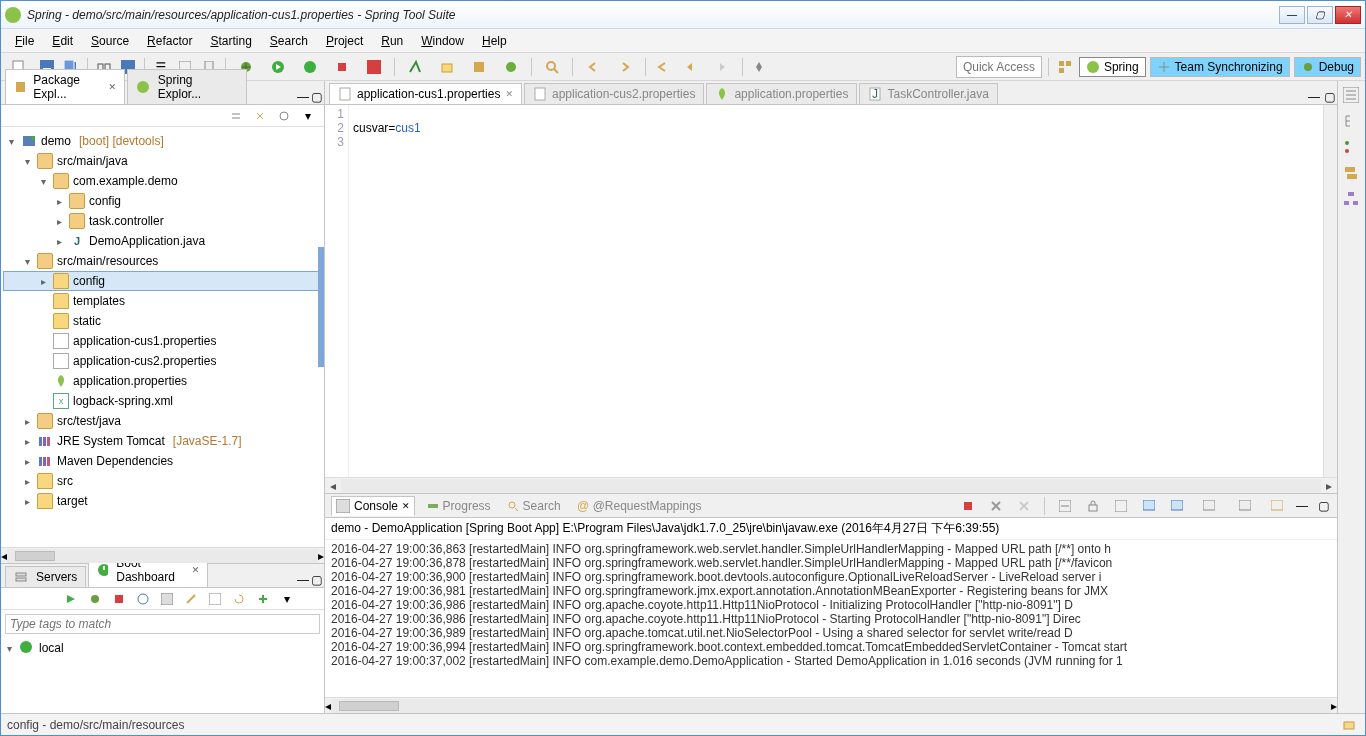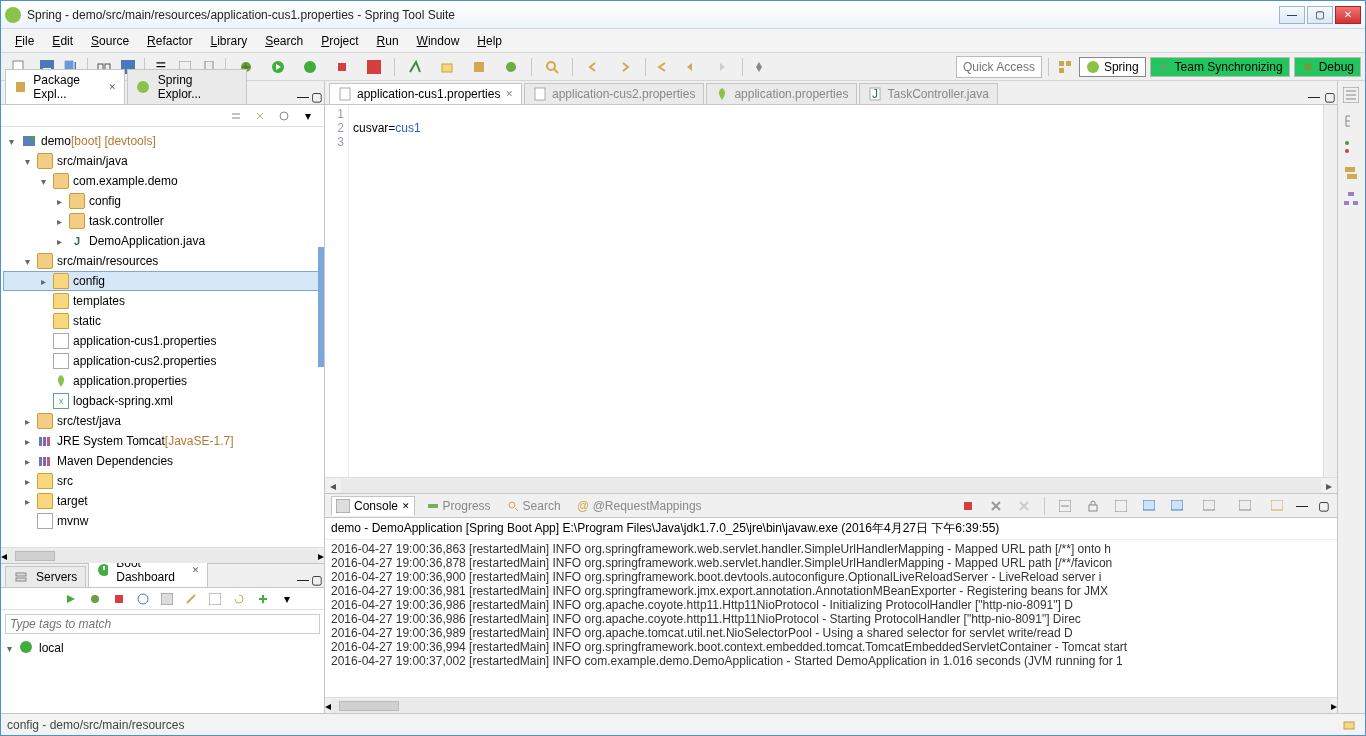--- a/index.html
+++ b/index.html
@@ -1,33 +1,33 @@
 <!DOCTYPE html>
 <html><head>
 <meta charset="utf-8">
 <style>
 * { box-sizing: border-box; margin: 0; padding: 0; font-family: "Segoe UI", Tahoma, sans-serif; font-size: 12px; }
 body { background: #fff; overflow: hidden; width: 1366px; height: 736px; }
 .window { border: 1px solid #4a8fd8; width: 1366px; height: 736px; display: flex; flex-direction: column; }
-.titlebar { background: linear-gradient(#fff,#eef4fb); height: 28px; display:flex; align-items:center; padding:0 4px; border-bottom:1px solid #c9d8ea;}
+.titlebar { background: linear-gradient(#fff,#eef4fb); height: 28px; display:flex; align-items:center; padding:0 4px; border-bottom:1px solid #c9d8ea;font-style:italic;}
 .titlebar .app-icon { width:16px; height:16px; background:#8bc34a; border-radius:50%; margin-right:6px;}
 .titlebar .title { flex:1; color:#222;}
 .win-controls { display:flex; gap:2px;}
 .win-btn { width:26px; height:18px; border:1px solid #9fb5cf; background:linear-gradient(#f7fbff,#dbe8f7); display:flex; align-items:center; justify-content:center; font-size:10px;}
 .win-btn.close { background:linear-gradient(#f07777,#d42f2f); color:#fff; border-color:#a22;}
 .menubar { height:24px; display:flex; align-items:center; padding:0 6px; gap:2px; border-bottom:1px solid #d6d6d6; background:#f4f4f4;}
 .menubar span { padding:2px 8px; cursor:default;}
 .menubar span:first-letter { text-decoration: underline; }
 .toolbar { height:28px; display:flex; align-items:center; padding:0 4px; gap:4px; border-bottom:1px solid #d6d6d6; background:#f0f0f0;}
 .tbtn { width:20px; height:20px; display:flex; align-items:center; justify-content:center; border:1px solid transparent;}
 .tbtn.drop { width:28px;}
 .sep { width:1px; height:18px; background:#c8c8c8; margin:0 2px;}
 .toolbar-spacer { flex:1;}
 .quick-access { border:1px solid #bbb; background:#fff; padding:3px 6px; color:#666; width:86px;}
-.persp-btn { border:1px solid #bbb; padding:2px 6px; display:flex; align-items:center; gap:4px; background:#22c55e;}
+.persp-btn { border:1px solid #bbb; padding:2px 6px; display:flex; align-items:center; gap:4px; background:#7dd3fc;}
 .persp-btn.active { background:#fff; border-color:#888;}
 .body-area { flex:1; display:flex; min-height:0;}
 .left-col { width:324px; border-right:1px solid #c5c5c5; display:flex; flex-direction:column; min-height:0;}
 .view-tabs { height:24px; display:flex; align-items:flex-end; background:#f0f0f0; border-bottom:1px solid #c5c5c5; padding-left:4px;}
 .vtab { padding:3px 8px; border:1px solid #c5c5c5; border-bottom:none; background:#eaeaea; display:flex; align-items:center; gap:8px; margin-right:2px; max-width:120px;}
 .vtab.active { background:#fff;}
 .vtab .vtab-close { font-size:9px; color:#666;}
 .view-toolbar { height:22px; display:flex; justify-content:flex-end; align-items:center; gap:4px; padding:0 6px; border-bottom:1px solid #e0e0e0;}
 .tree { flex:1; overflow:auto; padding:4px 2px; position:relative;}
 .tree-row { display:flex; align-items:center; height:20px; white-space:nowrap;}
@@ -36,21 +36,21 @@
 .tree-row.l2 { padding-left:38px;}
 .tree-row.l3 { padding-left:54px;}
 .twisty { width:12px; color:#666; font-size:10px;}
 .ticon { width:16px; height:16px; margin-right:4px; display:inline-flex; align-items:center; justify-content:center; font-size:11px;}
 .folder-icon { background:#f9d77e; border:1px solid #caa23c; border-radius:2px 2px 0 0;}
 .pkg-icon { background:#f3cd83; border:1px solid #c99c3e; border-radius:2px;}
 .java-icon { color:#366; font-weight:bold;}
 .file-icon { background:#fff; border:1px solid #aaa;}
 .tree-row.selected { background:#d6e7f7;}
 .tree-row.selected.box { outline:1px solid #7da7d9; outline-offset:-1px;}
-.deco { color:#b57830;}
+.deco { color:#b57830;padding-left:8px;}
 .servers-panel { height:150px; border-top:1px solid #c5c5c5; display:flex; flex-direction:column;}
 .servers-tabs { height:24px; display:flex; align-items:flex-end; background:#f0f0f0; border-bottom:1px solid #c5c5c5; padding-left:4px;}
 .filter-input { margin:4px; padding:2px 4px; border:1px solid #ccc; color:#999; font-style:italic;}
 .center-col { flex:1; display:flex; flex-direction:column; min-width:0;}
 .editor-tabs { height:24px; display:flex; align-items:flex-end; background:#f0f0f0; border-bottom:1px solid #c5c5c5; padding-left:4px; gap:2px;}
 .etab { padding:3px 8px; border:1px solid #c5c5c5; border-bottom:none; background:#eaeaea; display:flex; align-items:center; gap:5px; color:#888;}
 .etab.active { background:#fff; color:#000;}
 .etab .etab-close { font-size:9px; color:#888;}
 .editor-body { flex:1; display:flex; background:#fff; position:relative; min-height:0;}
 .gutter { width:24px; background:#fff; border-right:1px solid #eee; text-align:right; padding:2px 4px; color:#9999bb; font-family:Consolas,monospace; font-size:12px;}
@@ -92,21 +92,21 @@
       <div class="win-btn">▢</div>
       <div class="win-btn close">✕</div>
     </div>
   </div>
 
   <div class="menubar">
     <span>File</span>
     <span>Edit</span>
     <span>Source</span>
     <span>Refactor</span>
-    <span>Library</span>
+    <span>Starting</span>
     <span>Search</span>
     <span>Project</span>
     <span>Run</span>
     <span>Window</span>
     <span>Help</span>
   </div>
 
   <div class="toolbar">
     <div class="tbtn drop">
         <svg width="16" height="16">
@@ -420,25 +420,20 @@
           </div>
           <div class="tree-row l1">
             <span class="twisty">▸</span>
             <span class="ticon folder-icon"></span>
             <span>src</span>
           </div>
           <div class="tree-row l1">
             <span class="twisty">▸</span>
             <span class="ticon folder-icon"></span>
             <span>target</span>
-          </div>
-          <div class="tree-row l1">
-            <span class="twisty"></span>
-            <span class="ticon file-icon"></span>
-            <span>mvnw</span>
           </div>
         </div>
       <div class="tree-hscroll">
         <span class="arrow">◂</span>
         <div class="hscrollbar-track">
             <div class="hscrollbar-thumb" style="left:8px;width:40px"></div>
           </div>
         <span class="arrow">▸</span>
       </div>
 

